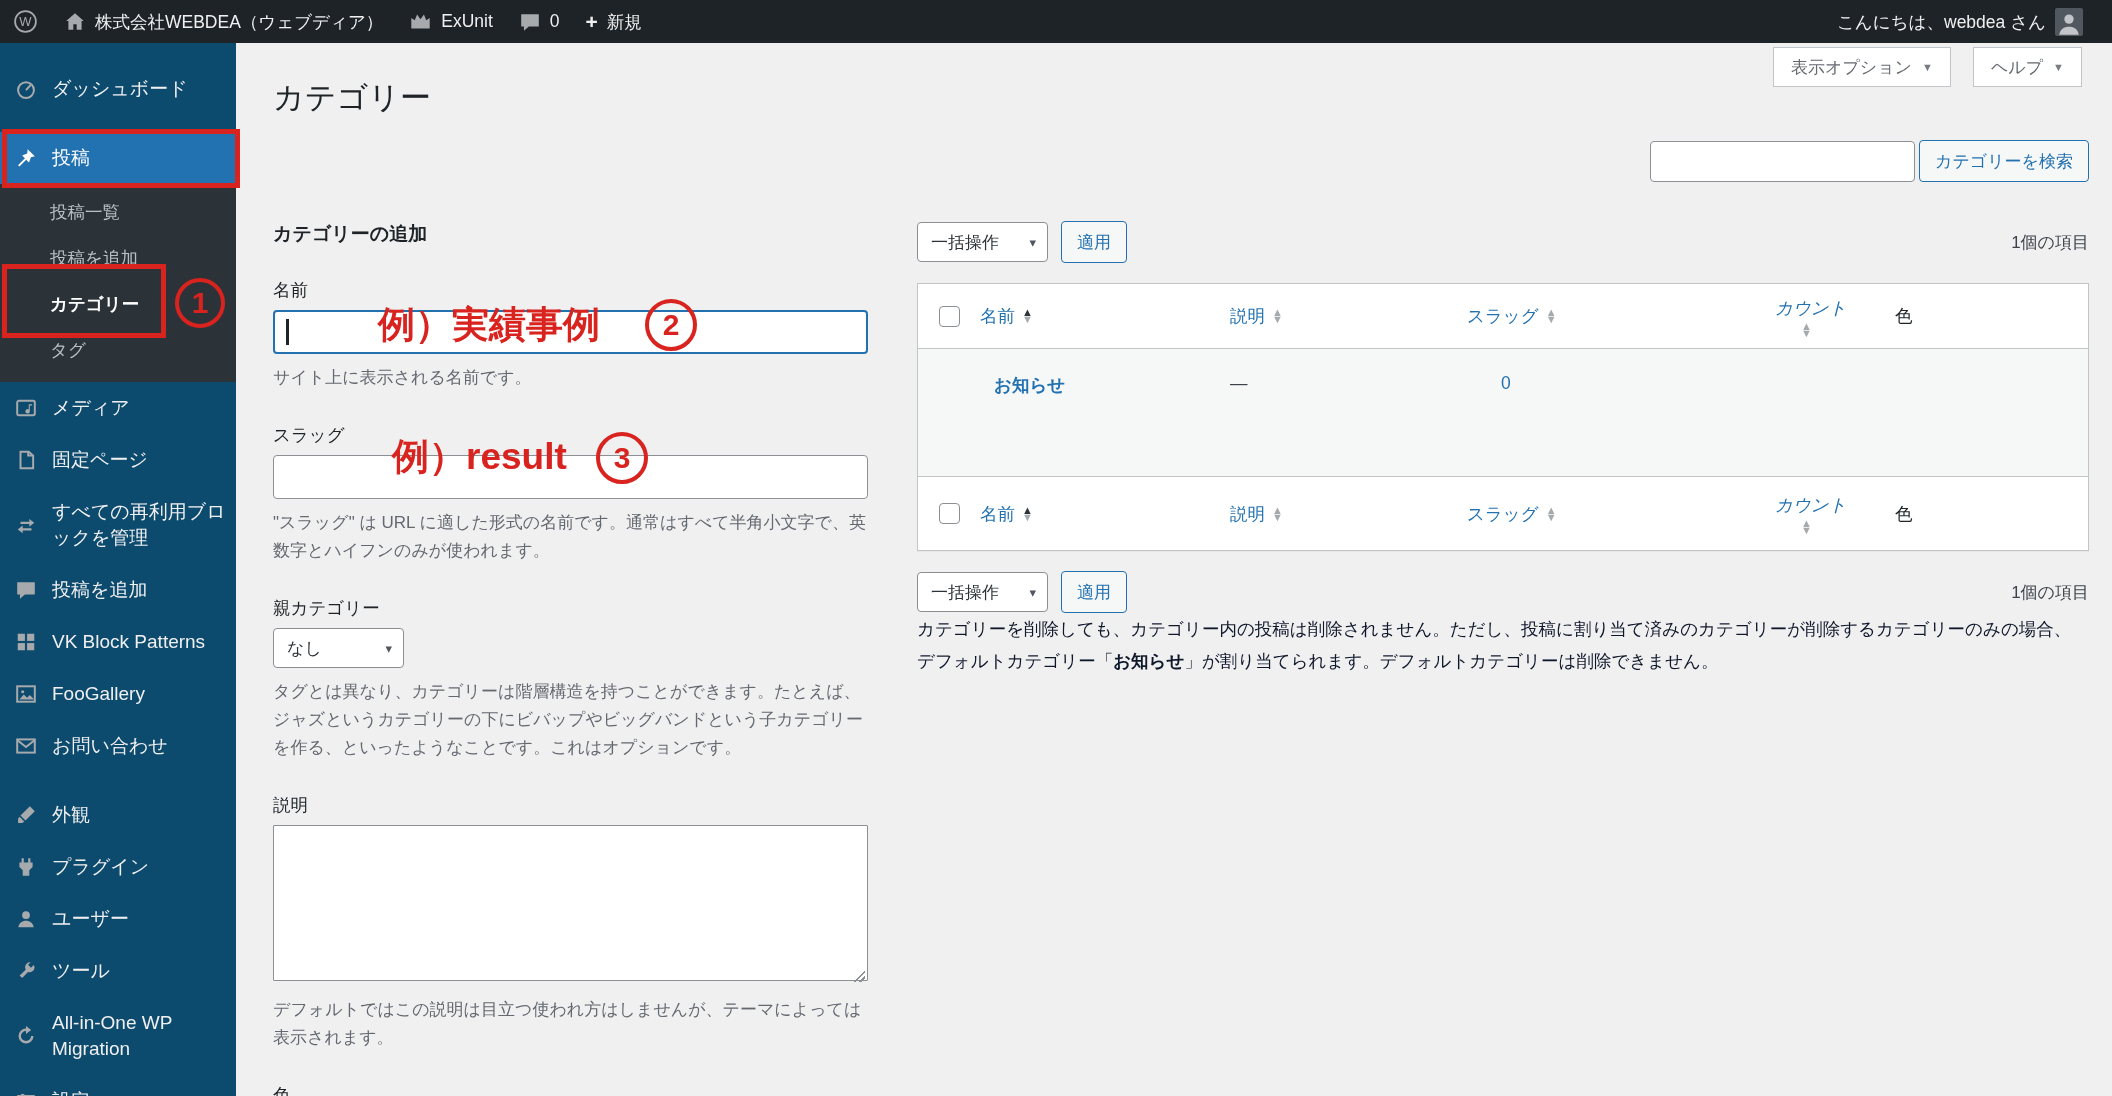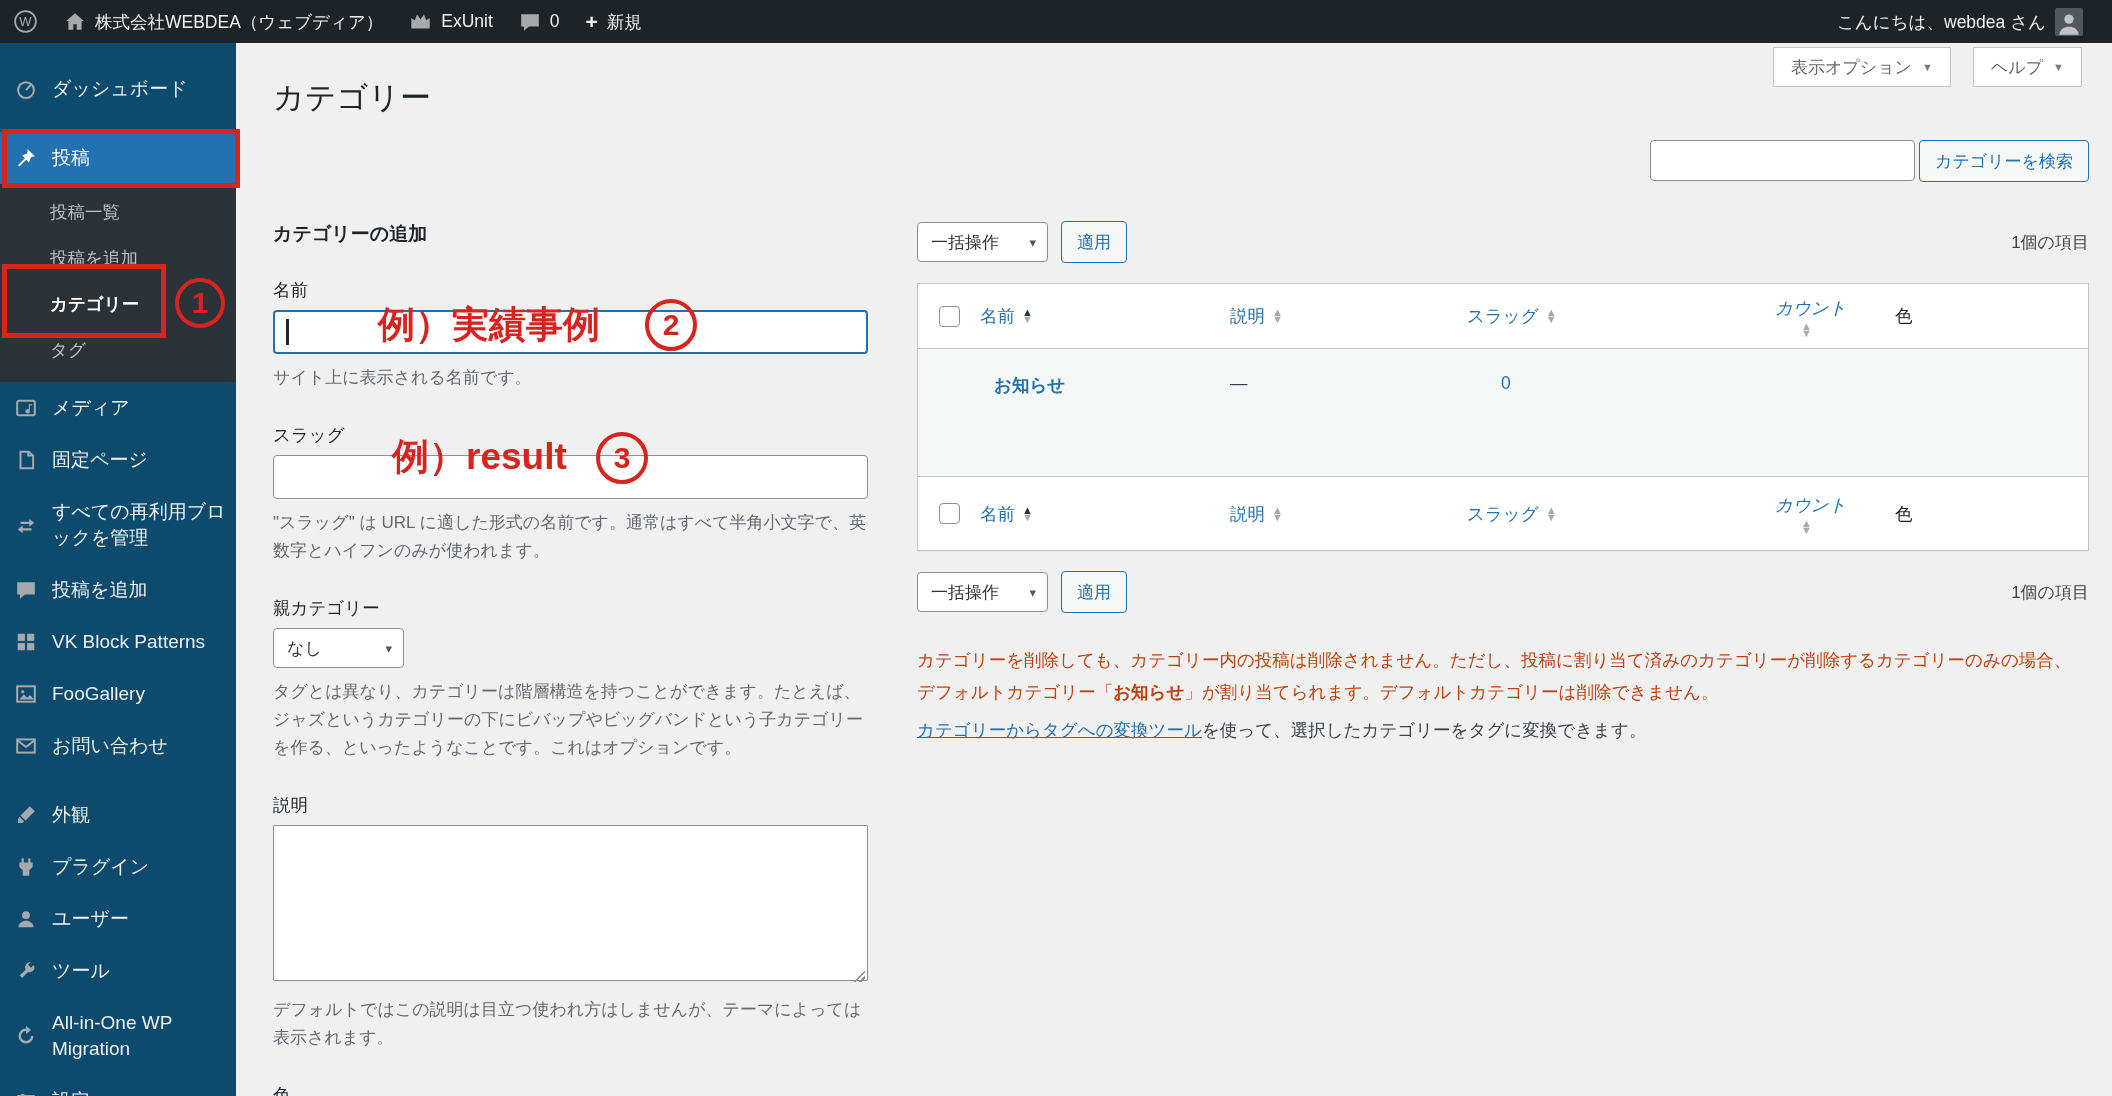--- a/index.html
+++ b/index.html
@@ -26,21 +26,21 @@
   .submenu{background:#2c3338;padding:5px 0 9px;}
   .submenu-item{padding:10px 12px 10px 50px;color:#b8c0c8;font-size:17.5px;line-height:26px;cursor:pointer;}
   .submenu-item.current{color:#fff;font-weight:700;}
 
   
   .main{position:absolute;top:43px;left:236px;right:0;bottom:0;background:#f0f0f1;overflow:hidden;}
   .page-title{position:absolute;left:37px;top:34px;font-size:31px;font-weight:400;color:#1d2327;}
   .screen-meta{position:absolute;top:4px;right:30px;display:flex;gap:22px;z-index:5;}
   .meta-btn{background:#fff;border:1px solid #c3c4c7;height:40px;display:flex;align-items:center;gap:10px;padding:0 17px;color:#646970;font-size:17px;cursor:pointer;}
   .meta-arrow{font-size:11px;color:#787c82;}
-  .search-row{position:absolute;top:97px;right:23px;display:flex;gap:4px;}
+  .search-row{position:absolute;top:97px;right:23px;display:flex;gap:4px;align-items:center;}
   .search-input{width:265px;height:41px;border:1px solid #8c8f94;border-radius:4px;background:#fff;font-size:17px;padding:0 10px;color:#2c3338;}
   .btn-secondary{height:42px;background:#f6f7f7;border:1px solid #2271b1;border-radius:4px;color:#2271b1;font-size:17px;padding:0 15px;cursor:pointer;}
 
   
   .form-col{position:absolute;left:37px;top:178px;width:595px;}
   .form-heading{font-size:19px;font-weight:700;color:#1d2327;}
   .field-label{display:block;margin-top:31px;margin-bottom:8px;font-size:17.5px;color:#1d2327;}
   .text-input{width:100%;height:44px;border:1px solid #8c8f94;border-radius:4px;background:#fff;font-size:17px;padding:0 12px;color:#2c3338;}
   .name-input{border:2px solid #2271b1;}
   .input-wrap{position:relative;}
@@ -69,21 +69,21 @@
   .col-link{color:#2271b1;font-size:17.5px;text-decoration:none;cursor:pointer;display:flex;align-items:center;}
   .col-plain{color:#1d2327;font-size:17.5px;padding-left:14px;}
   .sort{display:inline-flex;flex-direction:column;margin-left:7px;line-height:0.62;font-size:11px;color:#a7aaad;}
   .sort .s-up.dark{color:#2c3338;}
   .count-head{display:flex;flex-direction:column;align-items:flex-start;gap:3px;padding-left:14px;font-style:italic;}
   .count-head .sort{margin-left:26px;}
   .row-name{font-weight:700;color:#2271b1;font-size:17.5px;padding-left:14px;cursor:pointer;}
   .row-desc,.row-slug{color:#3c434a;font-size:17.5px;}
   .row-count{color:#2271b1;font-size:17.5px;padding-left:34px;cursor:pointer;}
   .color-bar{width:5px;height:34px;background:#1d2327;margin-left:16px;margin-top:18px;}
-  .note{margin-top:31px;font-size:17.5px;color:#c2410c;line-height:32px;}
+  .note{font-size:17.5px;color:#0f172a;line-height:32px;}
   .note b{font-weight:700;}
   .note-link-line{margin-top:6px;font-size:17.5px;color:#3c434a;line-height:32px;}
   .blue-link{color:#2271b1;text-decoration:underline;cursor:pointer;}
 
   
   .anno{position:absolute;z-index:100;pointer-events:none;}
   .anno-box{border:5px solid #d8231f;}
   .anno-box1{left:2px;top:129px;width:238px;height:59px;}
   .anno-box2{left:2px;top:264px;width:164px;height:74px;}
   .anno-circle{width:50px;height:50px;border:4px solid #d8231f;border-radius:50%;color:#d8231f;display:flex;align-items:center;justify-content:center;font-size:30px;font-weight:700;background:transparent;}
@@ -446,21 +446,20 @@
       <div class="wp-select bulk-select">
         <span>一括操作</span>
         <span class="chev">▾</span>
       </div>
       <button class="btn-secondary btn-apply">適用</button>
       <span class="count">1個の項目</span>
     </div>
 
     <p class="note"><span>カテゴリーを削除しても、カテゴリー内の投稿は削除されません。ただし、投稿に割り当て済みのカテゴリーが削除するカテゴリーのみの場合、デフォルトカテゴリー「</span><b>お知らせ</b><span>」が割り当てられます。デフォルトカテゴリーは削除できません。</span></p>
 
-    <p class="note-link-line"><span class="blue-link">カテゴリーからタグへの変換ツール</span><span>を使って、選択したカテゴリーをタグに変換できます。</span></p>
 
   </div>
 </div>
 
 <div class="anno anno-box anno-box1"></div>
 <div class="anno anno-box anno-box2"></div>
 <div class="anno anno-circle anno-c1">1</div>
 <div class="anno anno-circle anno-c2">2</div>
 <div class="anno anno-circle anno-c3">3</div>
 <div class="anno anno-text anno-name">例）実績事例</div>

